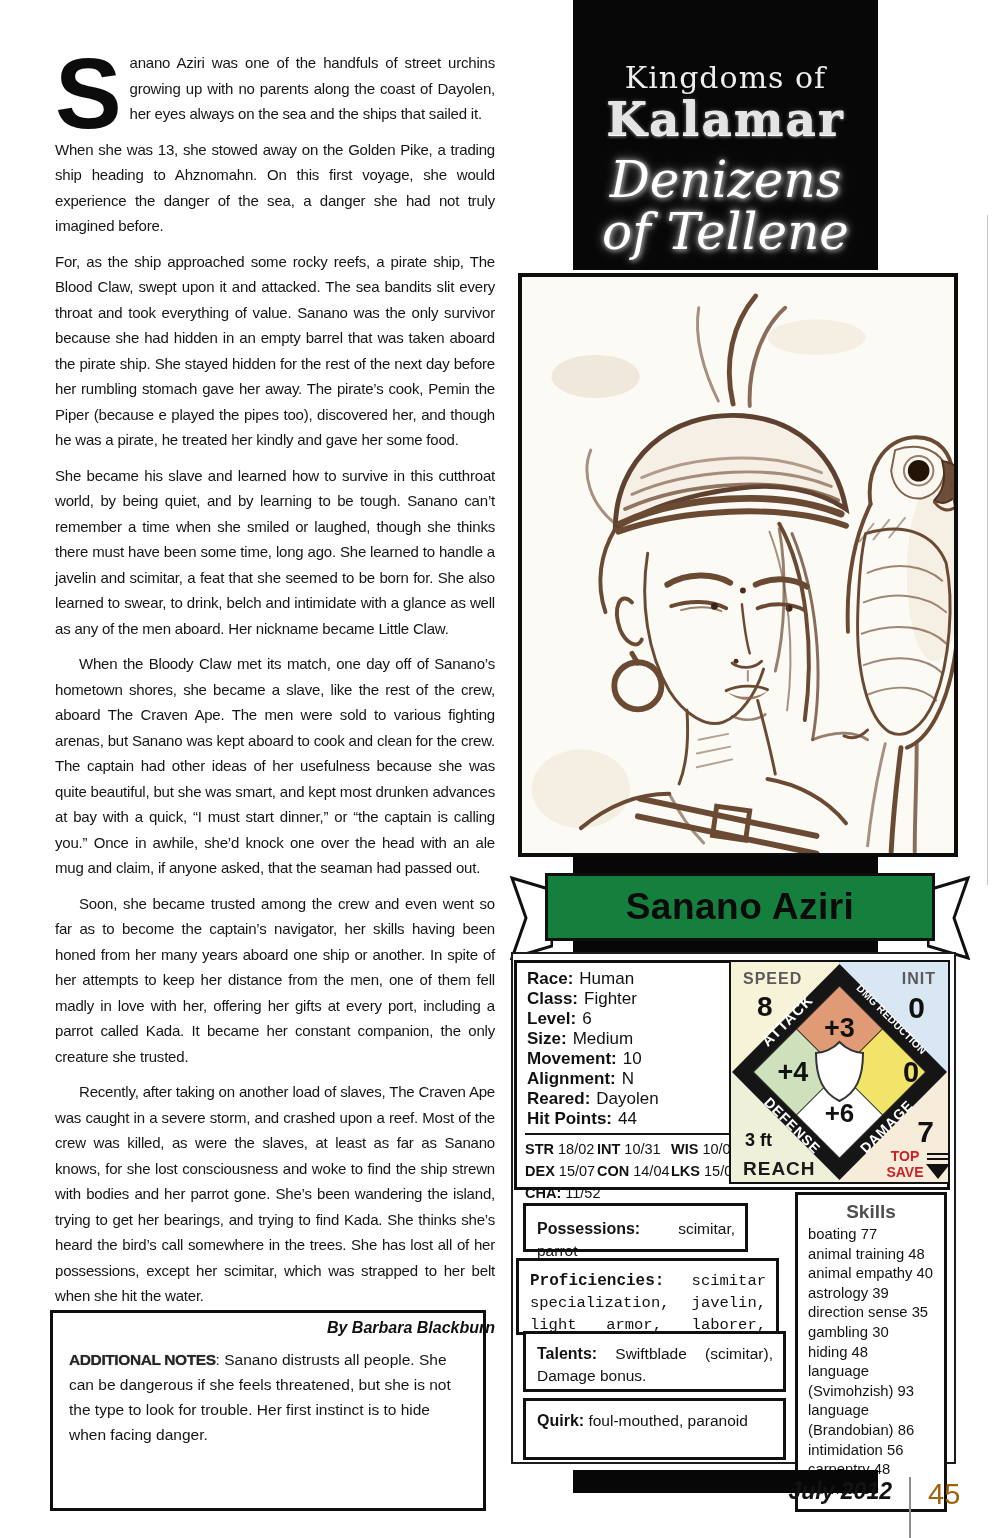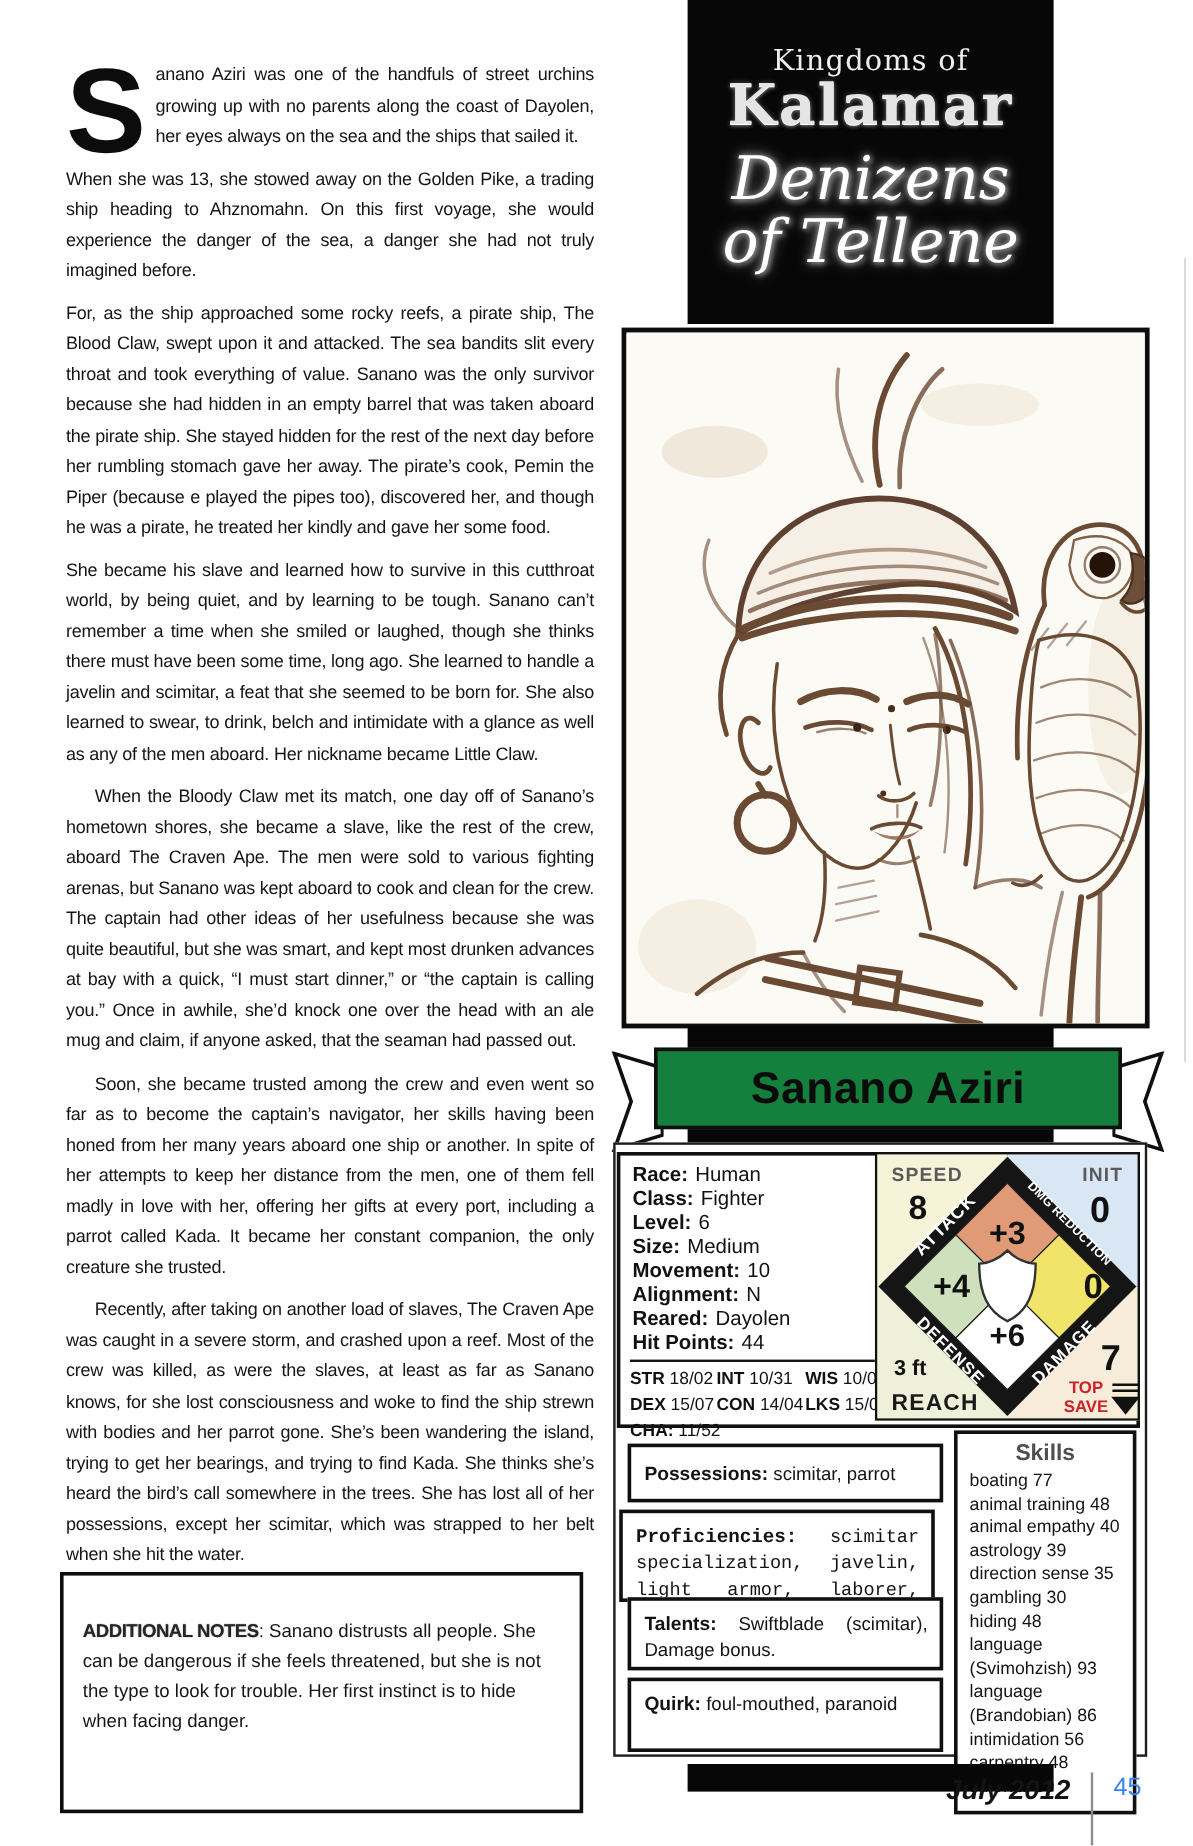--- a/index.html
+++ b/index.html
@@ -17,21 +17,21 @@
   #byline{font-style:italic;font-weight:bold;text-align:right;font-size:16px;margin-top:2px;}
 
   #notes-box{left:50px;top:1310px;width:431px;height:161px;border:3px solid #0e0e0e;
              padding:34px 15px 0 16px;box-sizing:content-box;width:399px;}
   #notes-box .txt{font-size:15.5px;line-height:25px;text-align:left;color:#151515;}
   #notes-box b{font-weight:bold;letter-spacing:-0.4px;color:#262626;text-shadow:0 0 1px #666;}
 
   
   #masthead{left:573px;top:0;width:305px;height:270px;background:#070707;text-align:center;
             font-family:"DejaVu Serif",serif;color:#fff;}
-  #mh-series{margin-top:36px;font-size:24px;color:#ededed;letter-spacing:1px;}
+  #mh-series{margin-top:60px;font-size:30px;color:#ededed;letter-spacing:1px;}
   #mh-title{font-size:47px;font-weight:bold;letter-spacing:2px;color:#e4e4e4;margin-top:-4px;
             text-shadow:0 1px 0 #fff,0 2px 3px #777,0 0 5px #444;}
   .script-line{font-style:italic;font-size:50px;line-height:52px;color:#fff;
                text-shadow:0 0 12px #8a8a8a,0 0 5px #b5b5b5,2px 2px 4px #555;}
   #mh-sub1{margin-top:8px;}
 
   
   #portrait{left:518px;top:273px;width:432px;height:576px;border:4px solid #0d0d0d;background:#fcfaf5;}
 
   
@@ -59,34 +59,35 @@
   #skills-box{left:795px;top:1192px;width:152px;height:320px;border:3px solid #101010;background:#fff;
               box-sizing:border-box;padding:6px 0 0 10px;}
   #skills-title{text-align:center;font-size:19px;font-weight:bold;color:#4f4f4f;margin:0 10px 2px 0;}
   .skill{font-size:14.8px;line-height:19.6px;color:#131313;}
 
   
   #bottom-bar{left:573px;top:1470px;width:305px;height:23px;background:#070707;}
   #footer-date{left:700px;top:1478px;width:192px;text-align:right;font-size:23px;
                font-style:italic;font-weight:bold;color:#131313;}
   #footer-sep{left:909px;top:1477px;width:2px;height:61px;background:#8d8d8d;}
-  #footer-page{left:928px;top:1478px;font-size:21px;color:#3b82f6;}
+  #footer-page{left:928px;top:1478px;font-size:29px;color:#a16207;}
   #page-rule{left:987px;top:215px;width:1px;height:670px;background:#c4c4c4;}
 </style>
 </head>
 <body>
 
 <div class="abs" id="article">
   <p><span class="dropcap">S</span><span>anano Aziri was one of the handfuls of street urchins growing up with no parents along the coast of Dayolen, her eyes always on the sea and the ships that sailed it.</span></p>
   <p>When she was 13, she stowed away on the Golden Pike, a trading ship heading to Ahznomahn. On this first voyage, she would experience the danger of the sea, a danger she had not truly imagined before.</p>
   <p>For, as the ship approached some rocky reefs, a pirate ship, The Blood Claw, swept upon it and attacked. The sea bandits slit every throat and took everything of value. Sanano was the only survivor because she had hidden in an empty barrel that was taken aboard the pirate ship. She stayed hidden for the rest of the next day before her rumbling stomach gave her away. The pirate’s cook, Pemin the Piper (because e played the pipes too), discovered her, and though he was a pirate, he treated her kindly and gave her some food.</p>
   <p>She became his slave and learned how to survive in this cutthroat world, by being quiet, and by learning to be tough. Sanano can’t remember a time when she smiled or laughed, though she thinks there must have been some time, long ago. She learned to handle a javelin and scimitar, a feat that she seemed to be born for. She also learned to swear, to drink, belch and intimidate with a glance as well as any of the men aboard. Her nickname became Little Claw.</p>
   <p class="indent">When the Bloody Claw met its match, one day off of Sanano’s hometown shores, she became a slave, like the rest of the crew, aboard The Craven Ape. The men were sold to various fighting arenas, but Sanano was kept aboard to cook and clean for the crew. The captain had other ideas of her usefulness because she was quite beautiful, but she was smart, and kept most drunken advances at bay with a quick, “I must start dinner,” or “the captain is calling you.” Once in awhile, she’d knock one over the head with an ale mug and claim, if anyone asked, that the seaman had passed out.</p>
   <p class="indent">Soon, she became trusted among the crew and even went so far as to become the captain’s navigator, her skills having been honed from her many years aboard one ship or another. In spite of her attempts to keep her distance from the men, one of them fell madly in love with her, offering her gifts at every port, including a parrot called Kada. It became her constant companion, the only creature she trusted.</p>
   <p class="indent">Recently, after taking on another load of slaves, The Craven Ape was caught in a severe storm, and crashed upon a reef. Most of the crew was killed, as were the slaves, at least as far as Sanano knows, for she lost consciousness and woke to find the ship strewn with bodies and her parrot gone. She’s been wandering the island, trying to get her bearings, and trying to find Kada. She thinks she’s heard the bird’s call somewhere in the trees. She has lost all of her possessions, except her scimitar, which was strapped to her belt when she hit the water.</p>
+  <div id="byline">By Barbara Blackburn</div>
 </div>
 
 <div class="abs" id="notes-box">
   <div class="txt"><b>ADDITIONAL NOTES</b><span>: Sanano distrusts all people. She can be dangerous if she feels threatened, but she is not the type to look for trouble. Her first instinct is to hide when facing danger.</span></div>
 </div>
 
 <div class="abs" id="masthead">
   <div id="mh-series">Kingdoms of</div>
   <div id="mh-title">Kalamar</div>
   <div class="script-line" id="mh-sub1">Denizens</div>
@@ -241,21 +242,21 @@
       <text x="176" y="217" font-size="14" fill="#cc2127" text-anchor="middle">SAVE</text>
     </g>
     <g>
       <path d="M198,194 H220 M198,199 H220" stroke="#111" stroke-width="2" fill="none"></path>
       <path d="M197,204 L221,204 L209,219 Z" fill="#111"></path>
     </g>
     <rect x="1" y="1" width="219" height="222" fill="none" stroke="#111" stroke-width="2"></rect>
   </svg>
 </div>
 
-<div class="abs info-box" style="left:523px;top:1203px;width:263px;height:49px;">
+<div class="abs info-box" style="left:523px;top:1203px;width:225px;height:49px;">
   <div class="txt" style="padding-top:3px;"><b>Possessions:</b> <span>scimitar, parrot</span></div>
 </div>
 <div class="abs info-box" style="left:516px;top:1258px;width:263px;height:77px;font-family:Liberation Mono, monospace;">
   <div class="txt"><b>Proficiencies:</b> <span>scimitar specialization, javelin, light armor, laborer, bilingual.</span></div>
 </div>
 <div class="abs info-box" style="left:523px;top:1331px;width:263px;height:61px;">
   <div class="txt"><b>Talents:</b> <span>Swiftblade (scimitar), Damage bonus.</span></div>
 </div>
 <div class="abs info-box" style="left:523px;top:1398px;width:263px;height:62px;">
   <div class="txt"><b>Quirk:</b> <span>foul-mouthed, paranoid</span></div>

